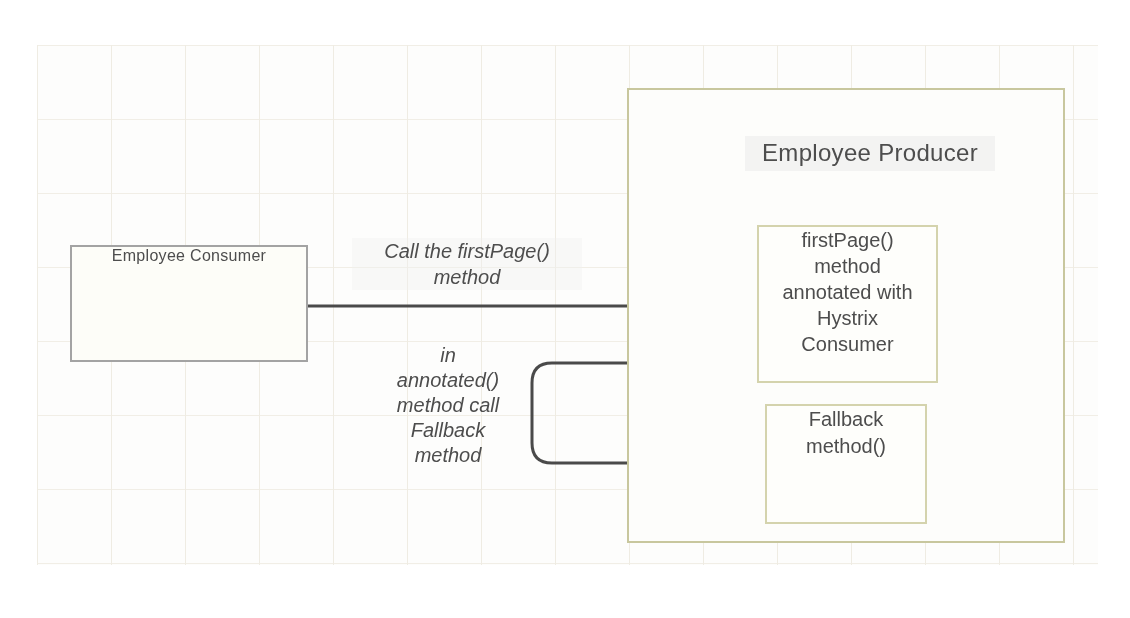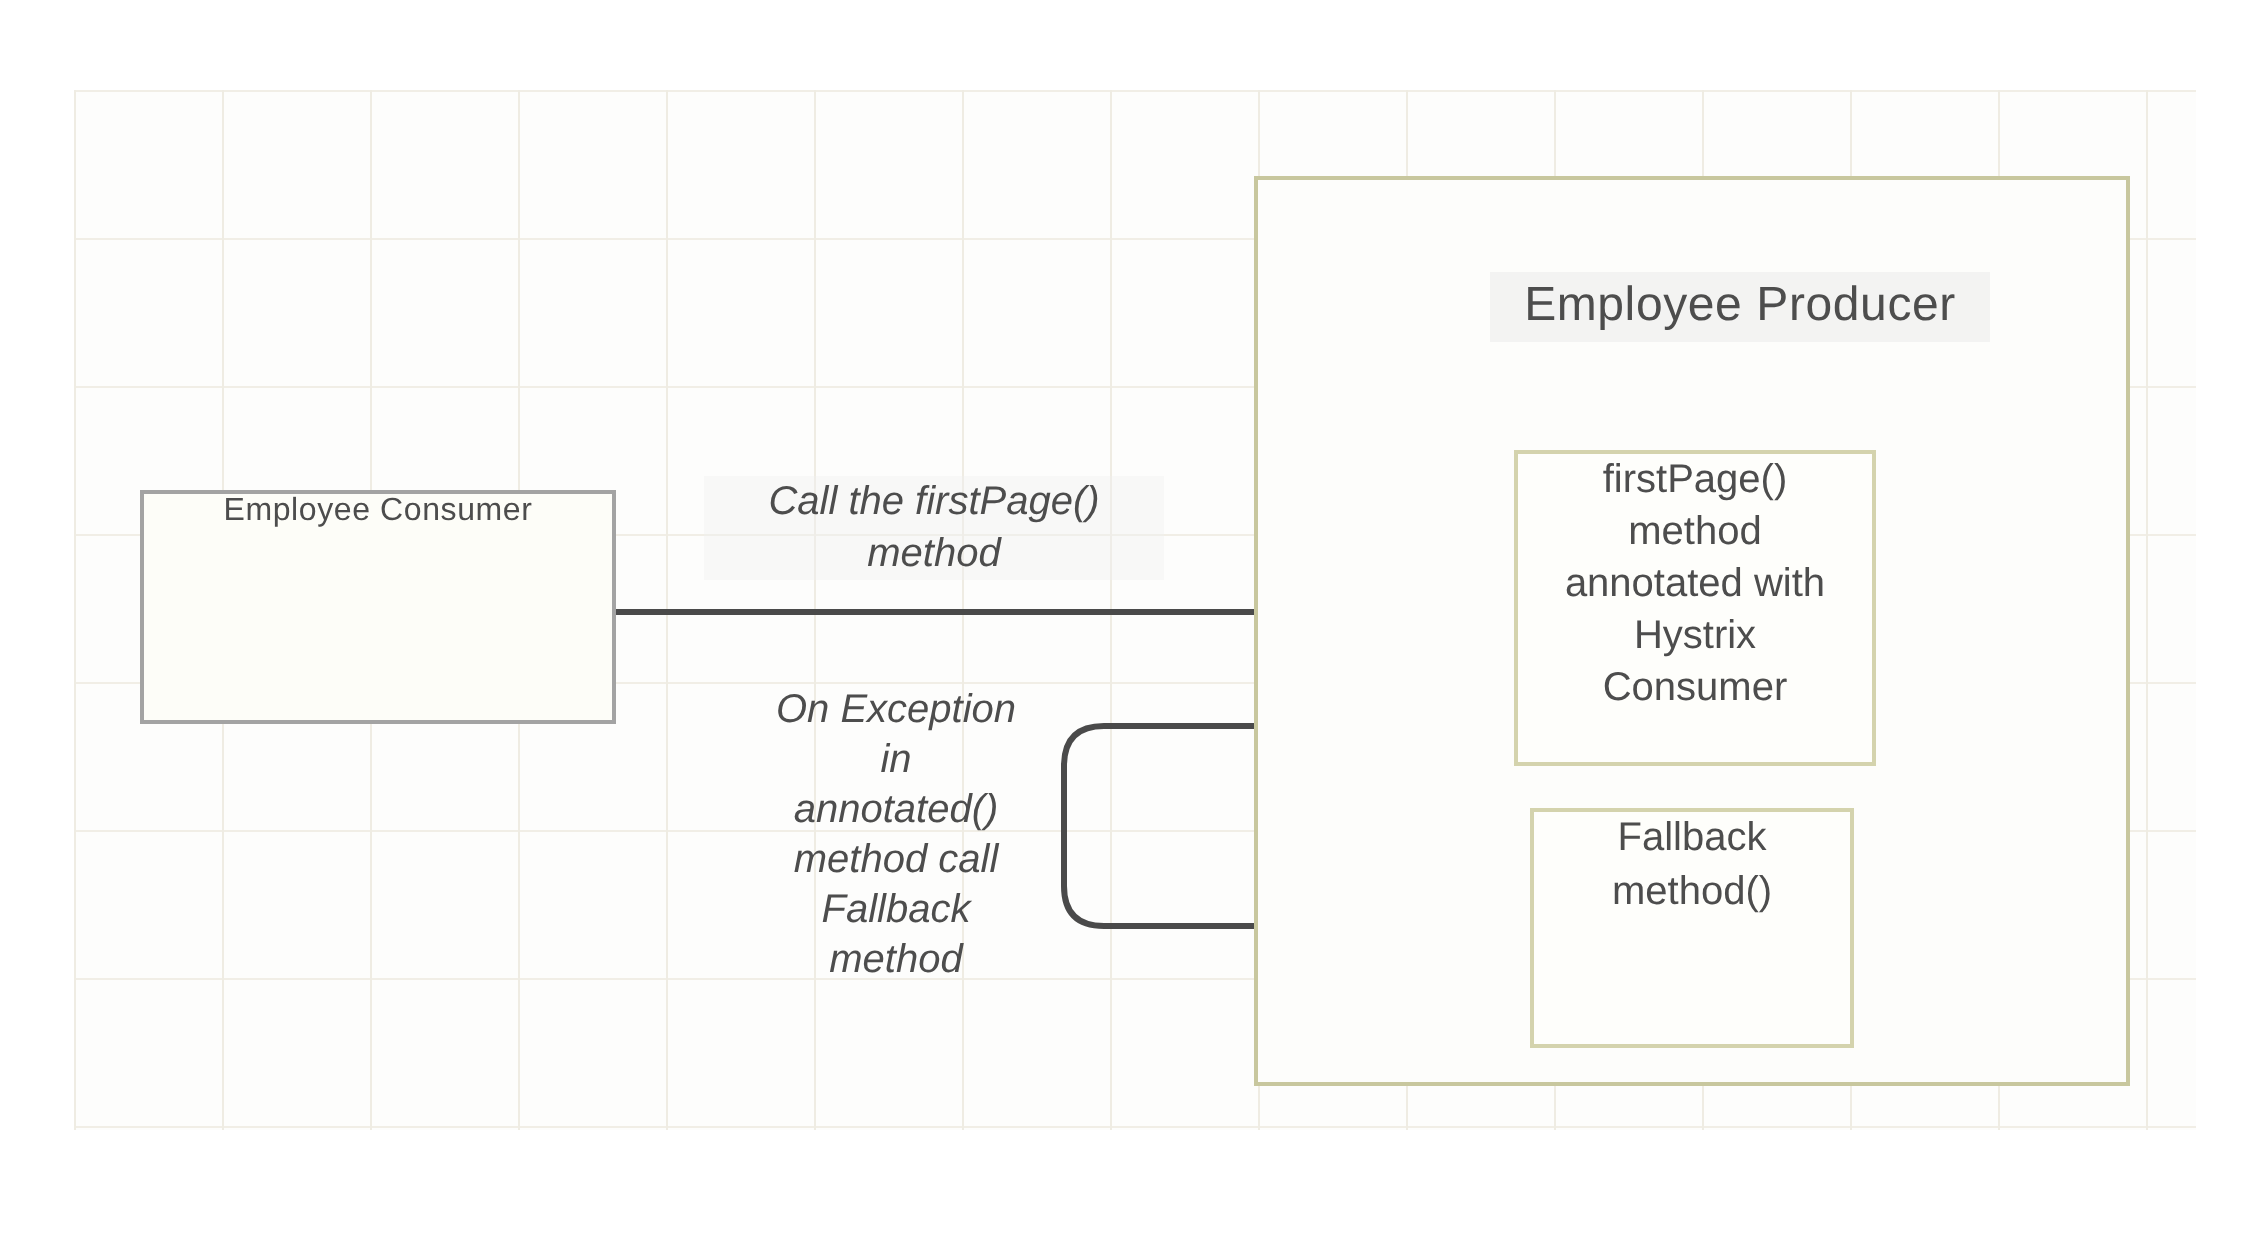--- a/index.html
+++ b/index.html
@@ -153,21 +153,20 @@
     <div>Fallback</div>
     <div>method()</div>
   </div>
 
   <div class="label call-label">
     <div>Call the firstPage()</div>
     <div>method</div>
   </div>
 
   <div class="label exception-label">
-    <div>On Exception</div>
     <div>in</div>
     <div>annotated()</div>
     <div>method call</div>
     <div>Fallback</div>
     <div>method</div>
   </div>
 
 </div>
 
 </body></html>

